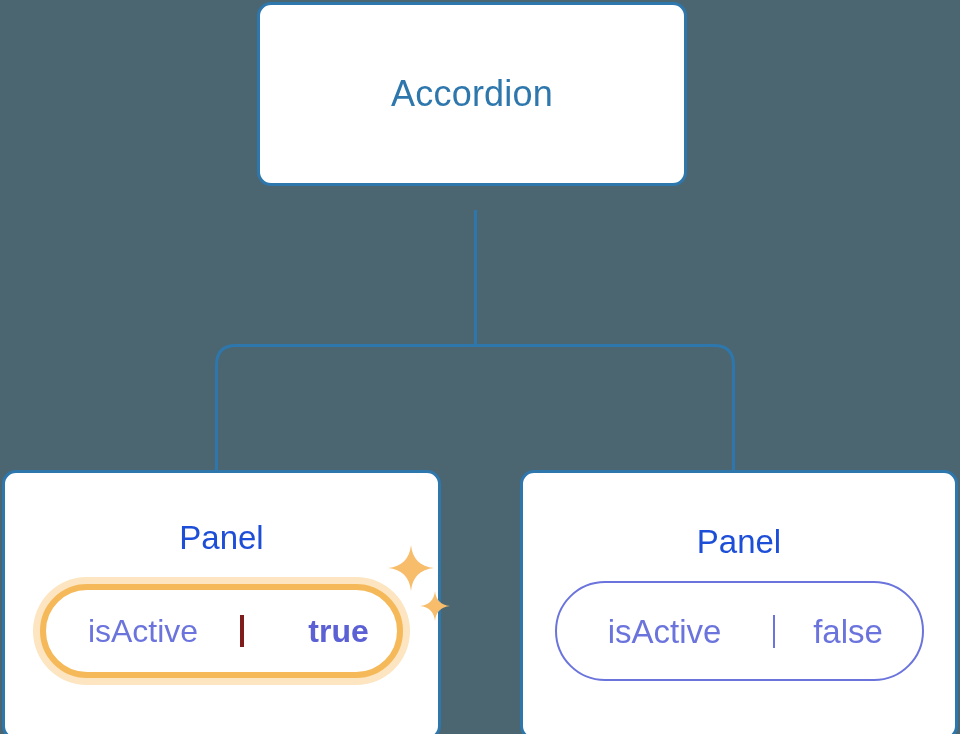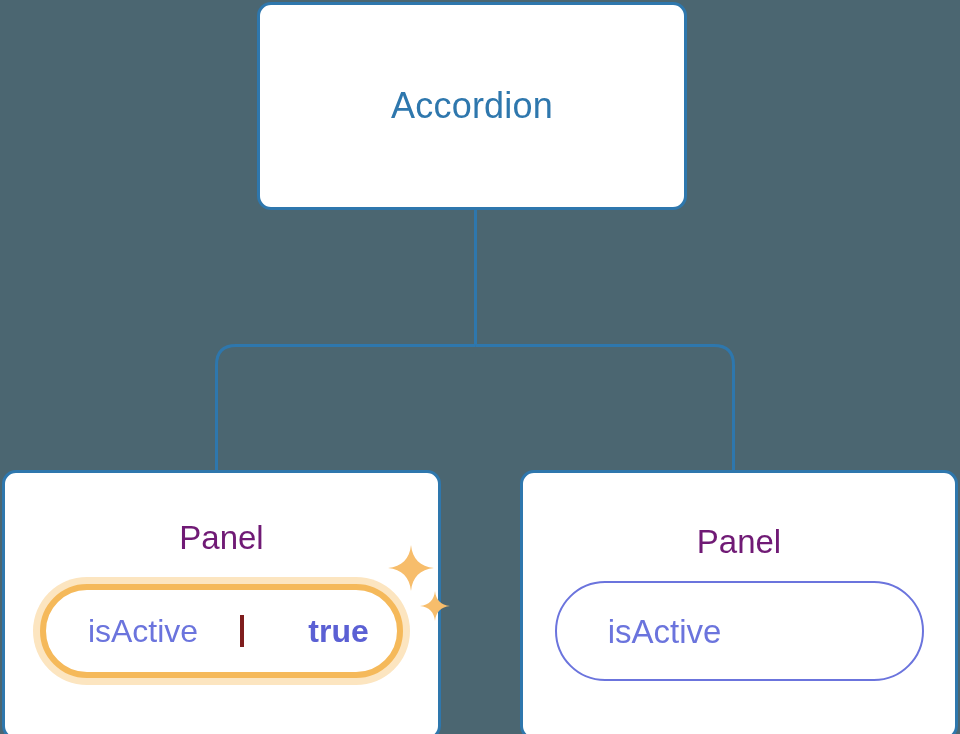--- a/index.html
+++ b/index.html
@@ -31,21 +31,21 @@
     position: absolute;
     background: #ffffff;
     border: 3px solid #2e77ad;
     border-radius: 14px;
     box-sizing: border-box;
   }
   .node-card.root {
     left: 257px;
     top: 2px;
     width: 430px;
-    height: 208px;
+    height: 184px;
     display: flex;
     align-items: center;
     justify-content: center;
   }
   .node-title-root {
     color: #2e77ad;
     font-size: 36px;
     letter-spacing: 0.2px;
     line-height: 1;
   }
@@ -59,21 +59,21 @@
   }
   .node-card.panel-left {
     left: 2px;
     width: 439px;
   }
   .node-card.panel-right {
     left: 520px;
     width: 438px;
   }
   .node-title-panel {
-    color: #701a75;
+    color: #1d4ed8;
     font-size: 33px;
     line-height: 1;
     margin-top: 48px;
   }
   .panel-right .node-title-panel {
     margin-top: 52px;
   }
 
   
   .pill-wrap {
@@ -199,17 +199,18 @@
       </svg>
     </div>
   </div>
 
   <div class="node-card panel panel-right">
     <span class="node-title-panel">Panel</span>
 
     <div class="pill-wrap">
       <div class="pill plain">
         <div class="pill-key">isActive</div>
+        <div class="pill-val">false</div>
       </div>
     </div>
   </div>
 
 </div>
 
 </body></html>

